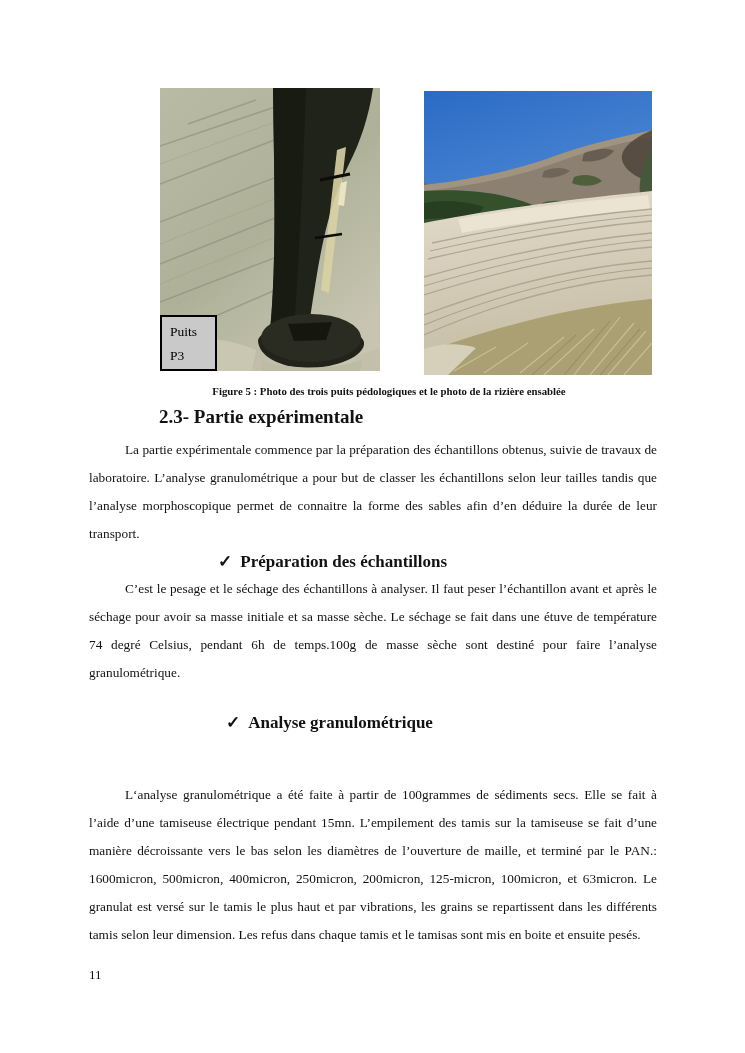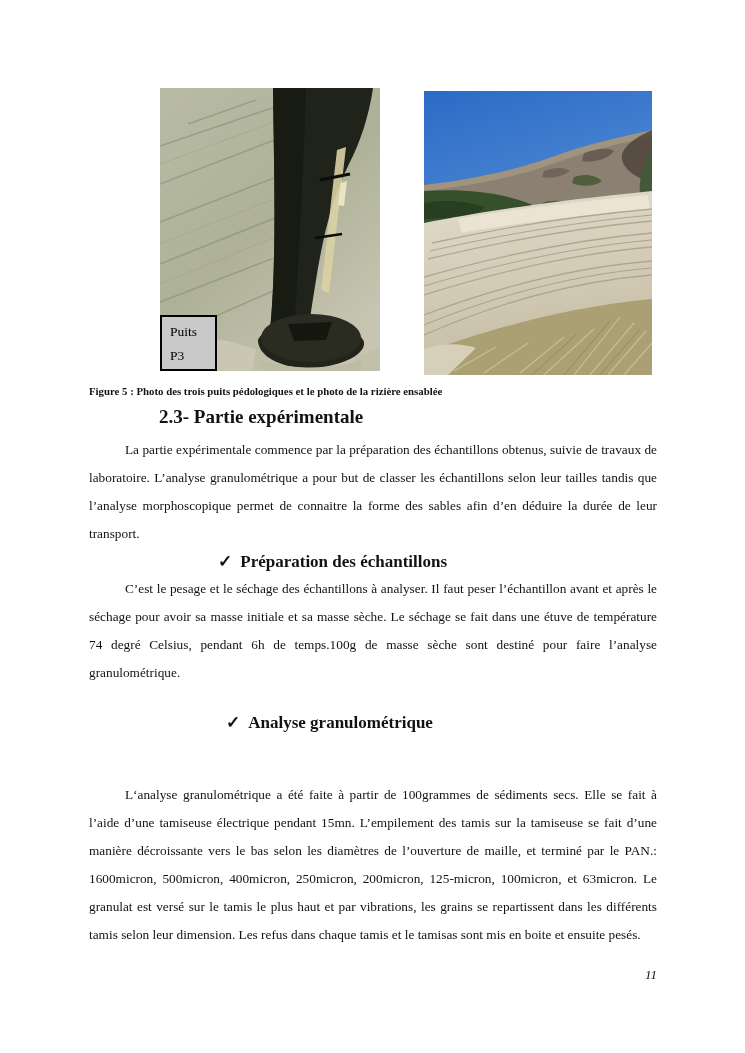--- a/index.html
+++ b/index.html
@@ -16,21 +16,21 @@
   .photo-left{left:160px;top:88px;width:220px;height:283px;}
   .photo-right{left:424px;top:91px;width:228px;height:284px;}
   .pit-label{
     position:absolute;left:160px;top:315px;width:57px;height:56px;
     background:#c9c9c9;border:2px solid #000;box-sizing:border-box;
     padding:3px 0 0 8px;font-size:13.5px;line-height:24px;color:#000;
   }
   .pit-label div{white-space:nowrap;}
   .caption{
     position:absolute;left:89px;top:384px;width:600px;
-    font-weight:bold;font-size:10.8px;line-height:15px;
+    font-weight:bold;font-size:10.8px;line-height:15px;text-align:center;
   }
   .sec-heading{
     position:absolute;left:159px;top:407px;
     font-weight:bold;font-size:19px;line-height:20px;
   }
   .para{
     position:absolute;left:89px;width:568px;
     font-size:13.3px;line-height:28px;
     text-align:justify;text-indent:36px;
   }
@@ -40,21 +40,21 @@
   .para-4{top:765px;margin-top:16px;}
   .bullet{
     position:absolute;font-weight:bold;font-size:17px;line-height:20px;
     white-space:nowrap;
   }
   .bullet-1{left:218px;top:552px;}
   .bullet-2{left:226px;top:713px;text-align:center;}
   .bullet .check{margin-right:8px;font-weight:bold;}
   .page-number{
     position:absolute;left:89px;top:967px;width:568px;
-    text-align:right;font-size:13px;font-style:italic;
+    text-align:left;font-size:13px;
   }
 </style>
 </head>
 <body>
 
 <div class="page">
 
   <div class="photo photo-left">
     <svg viewBox="0 0 220 283" preserveAspectRatio="none">
       <defs>

